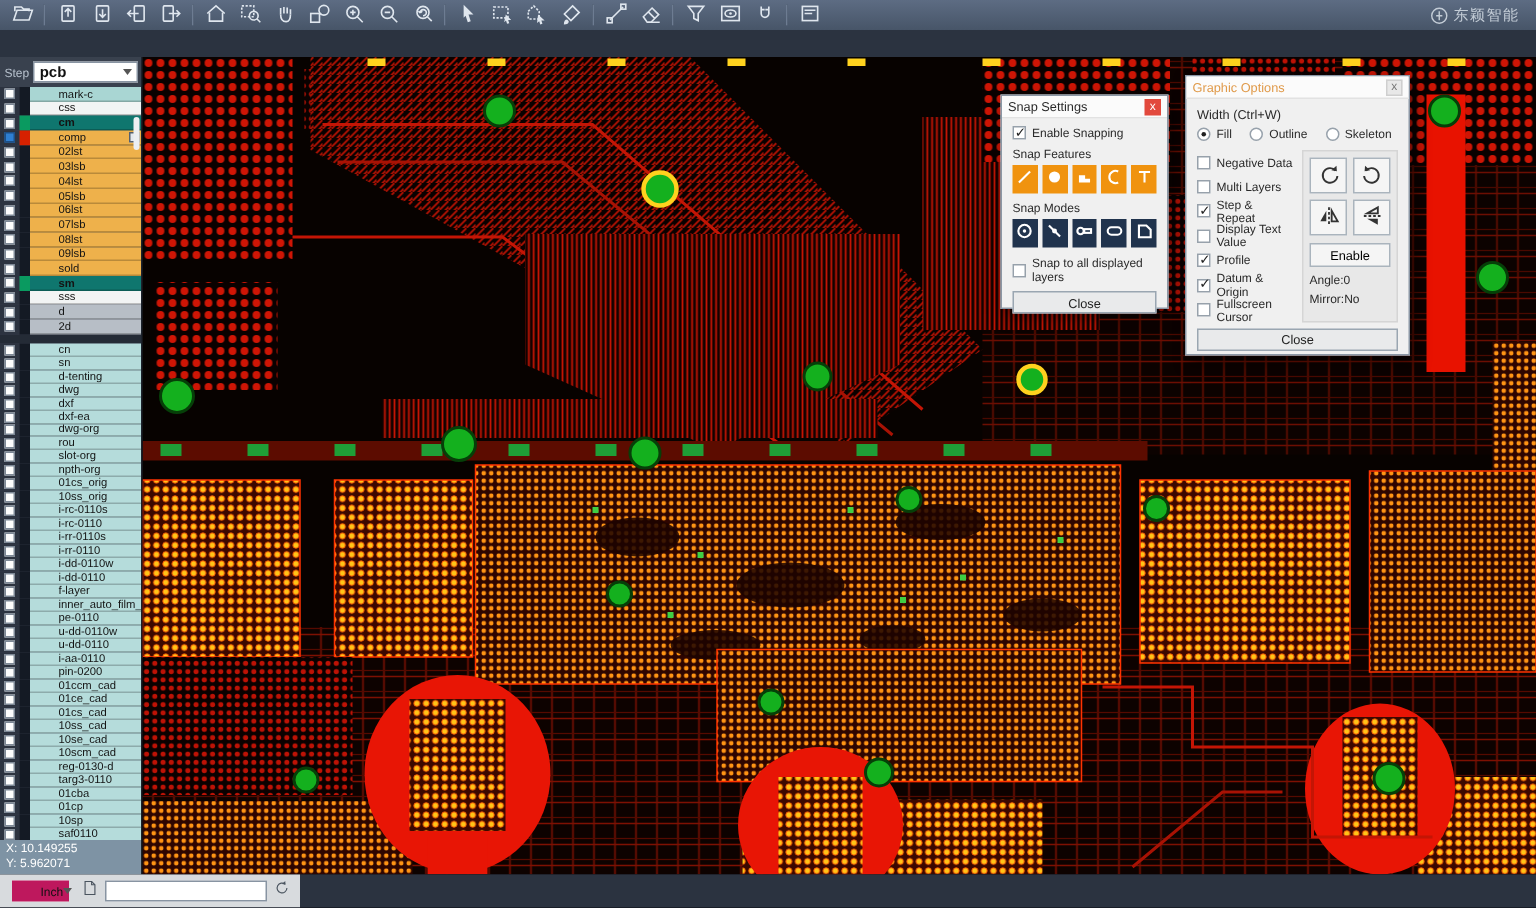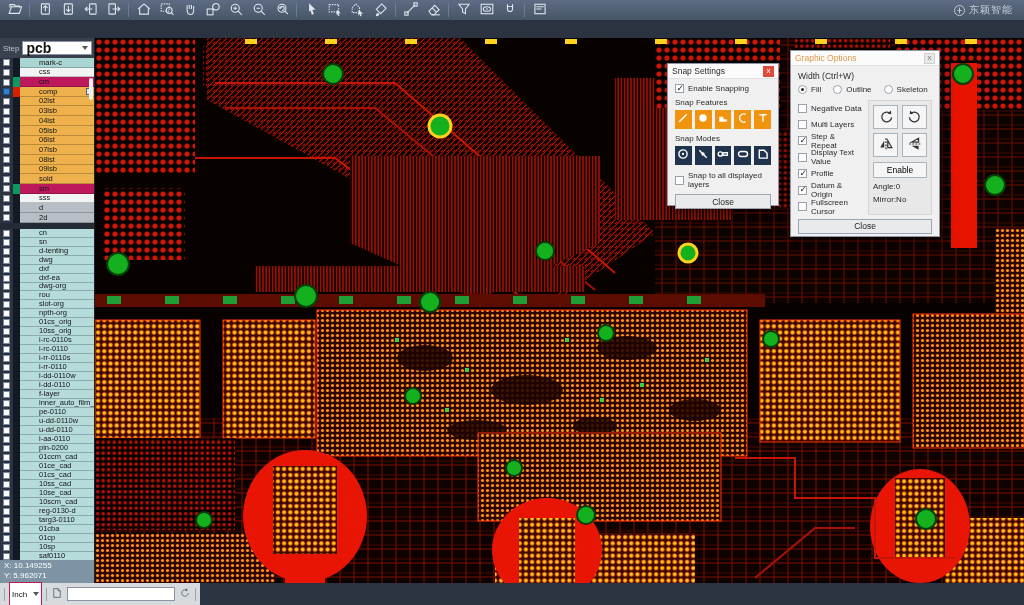--- a/index.html
+++ b/index.html
@@ -20,35 +20,35 @@
   #logo { margin-left:auto; display:flex; align-items:center; gap:3px; padding-right:8px; }
   #logo-text { color:#c3ccd6; font-size:10px; letter-spacing:1px; }
 
   
   #bodyrow { position:absolute; top:38px; left:0; right:0; bottom:22px; display:flex;border-radius:25px; }
 
   
   #sidebar { width:95px; background:#39414e; display:flex; flex-direction:column; border-right:1px solid #1c222c; }
   #steprow { height:20px; display:flex; align-items:center; padding:0 2px 0 3px; gap:3px; }
   #step-label { color:#b8c2ce; font-size:8px; }
-  #step-select { flex:1; background:#fff; height:14px; font-size:14px; font-weight:bold; color:#111;
+  #step-select { flex:1; background:#fff; height:14px; font-size:10px; font-weight:bold; color:#111;
                  display:flex; align-items:center; justify-content:space-between; padding:0 3px; border:1px solid #8894a2; }
   .chev { width:0; height:0; border-left:3px solid transparent; border-right:3px solid transparent; border-top:4px solid #555; }
   #layers { flex:1; position:relative; overflow:hidden; }
   .lrow { display:flex; align-items:stretch; }
   .lrow .cbcell { width:13px; background:#2c3340; display:flex; align-items:center; justify-content:center; flex:none; }
   .cbbox { width:7px; height:7px; background:#fdfdfd; border:1px solid #7d8896; }
   .cbbox.on { background:#2e7fd2; border-color:#1d4f86; }
   .lrow .sw { width:7px; flex:none; }
   .lrow .lbl { flex:1; font-size:7.5px; color:#141414; padding-left:19px; overflow:hidden; white-space:nowrap;
                display:flex; align-items:flex-end; border-bottom:1px solid rgba(0,0,0,.22); }
   .ga { height:9.7px; } .gb { height:8.97px; }
   .lgap { height:6px; background:#242b36; }
   .row-teal  { background:#a9d6d3; } .row-white { background:#f2f4f4; }
-  .row-green { background:#be185d; } .row-orange{ background:#eeb14b; }
+  .row-green { background:#0f766e;font-weight:bold; } .row-orange{ background:#eeb14b; }
   .row-gray  { background:#b7bec6; } .row-cyan  { background:#b5dcdb; }
   .badge { width:7px; height:7px; border:1px solid #55606e; background:#e4e8ed; margin:0 1px; flex:none; align-self:center; }
   #lscroll { position:absolute; right:1px; top:20px; width:4px; height:22px; background:#eceff2; border-radius:2px; }
   #coords { height:23px; background:#7e93a4; color:#fff; font-size:8px; line-height:10px; padding:1px 0 0 4px; }
 
   
   #canvas { flex:1; position:relative; background:#070200; overflow:hidden; }
 
   
   .dlg { position:absolute; background:#f0f0f0; border:1px solid #8b97a5; box-shadow:3px 4px 10px rgba(0,0,0,.55);
@@ -89,22 +89,22 @@
   .xbtn { height:24px; background:#f5f5f5; border:1px solid #aab4bd; display:flex; align-items:center; justify-content:center; }
   .xbtn svg { stroke:#333; fill:none; stroke-width:1.4; }
   #go-reset { margin-top:5px; height:16px; background:#f5f5f5; border:1px solid #aab4bd; font-size:8.5px; }
   .go-stat { margin-top:4px; font-size:8px; }
   #go-close { margin-top:4px; }
 
   
   #statusbar { position:absolute; bottom:0; left:0; width:100%; height:22px; background:#2b3340; display:flex; }
   #sb-left { width:200px; background:#d8dbde; display:flex; align-items:center; gap:4px; padding:0 4px; }
   .sbsep { width:1px; height:13px; background:#9aa2aa; }
-  #unit-select { width:34px; height:24px; background:#fff; border:1px solid #be185d; font-size:8px; color:#111;
-                 display:flex; align-items:center; justify-content:space-between; padding:0 2px; }
+  #unit-select { width:34px; height:14px; background:#fff; border:7px solid #be185d; font-size:8px; color:#111;
+                 display:flex; align-items:center; justify-content:space-between; padding:0 12px; }
   #sb-input { width:108px; height:14px; background:#fff; border:1px solid #8894a2; font-size:8px; padding:0 2px; }
   .sb-icon svg { stroke:#4a545f; fill:none; stroke-width:1.4; }
 </style>
 </head>
 <body>
 
 <div id="app">
 
 
   <div id="toolbar">

